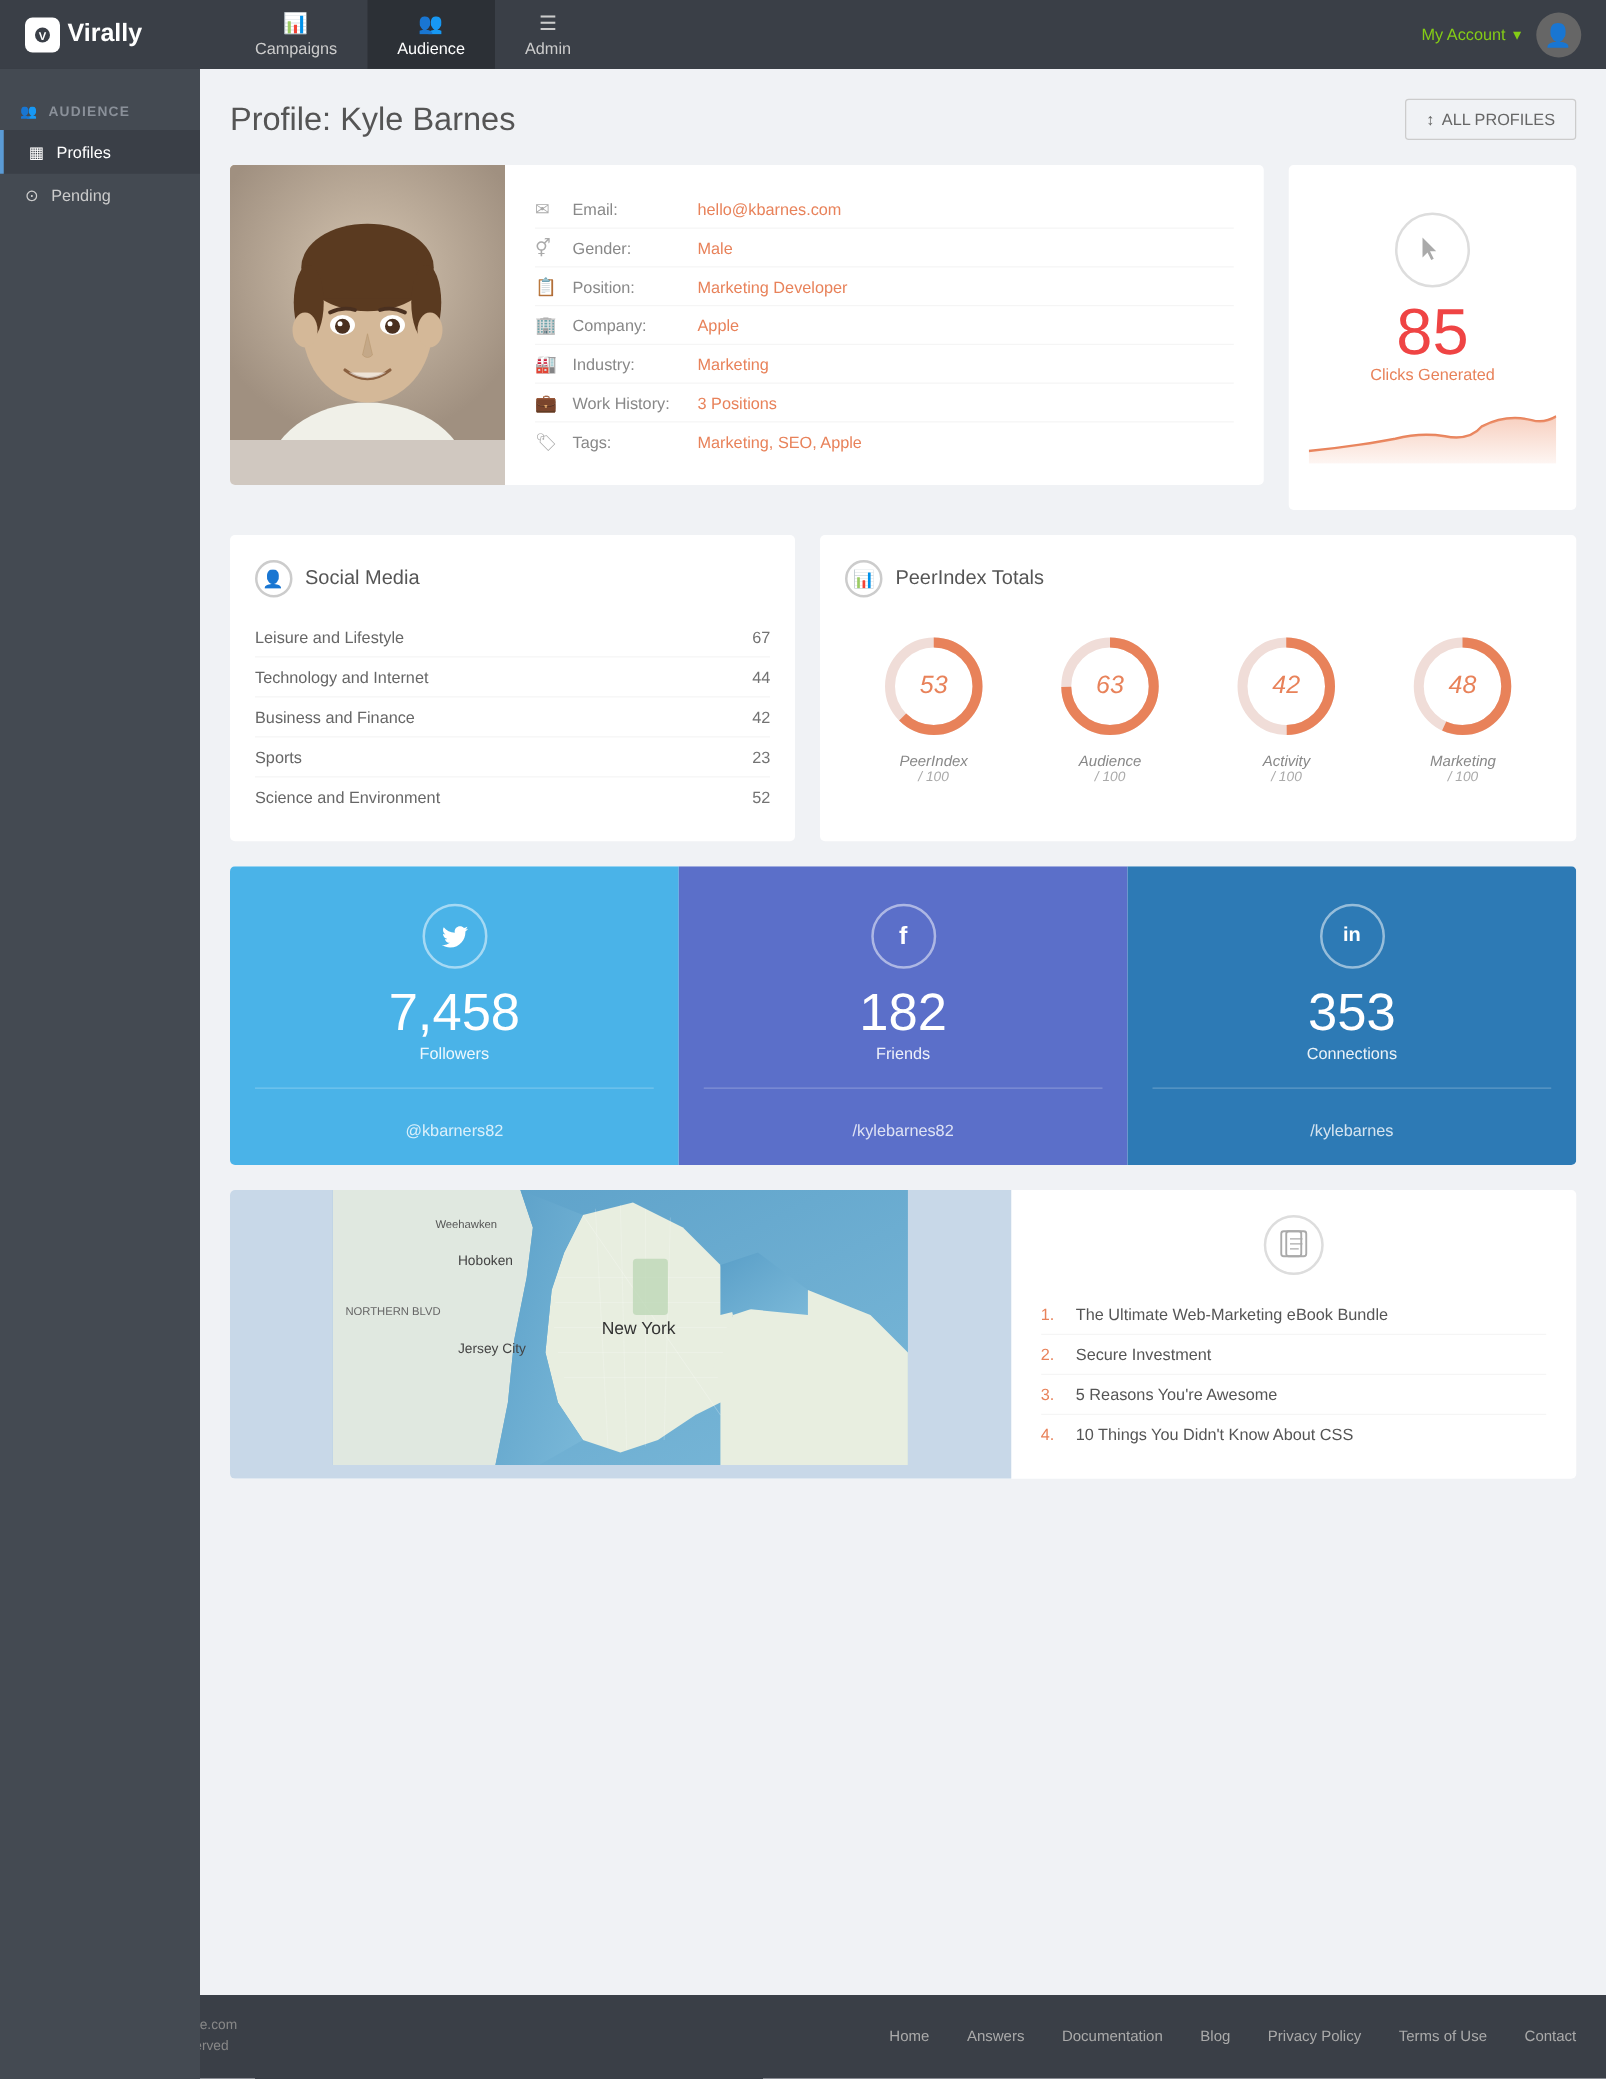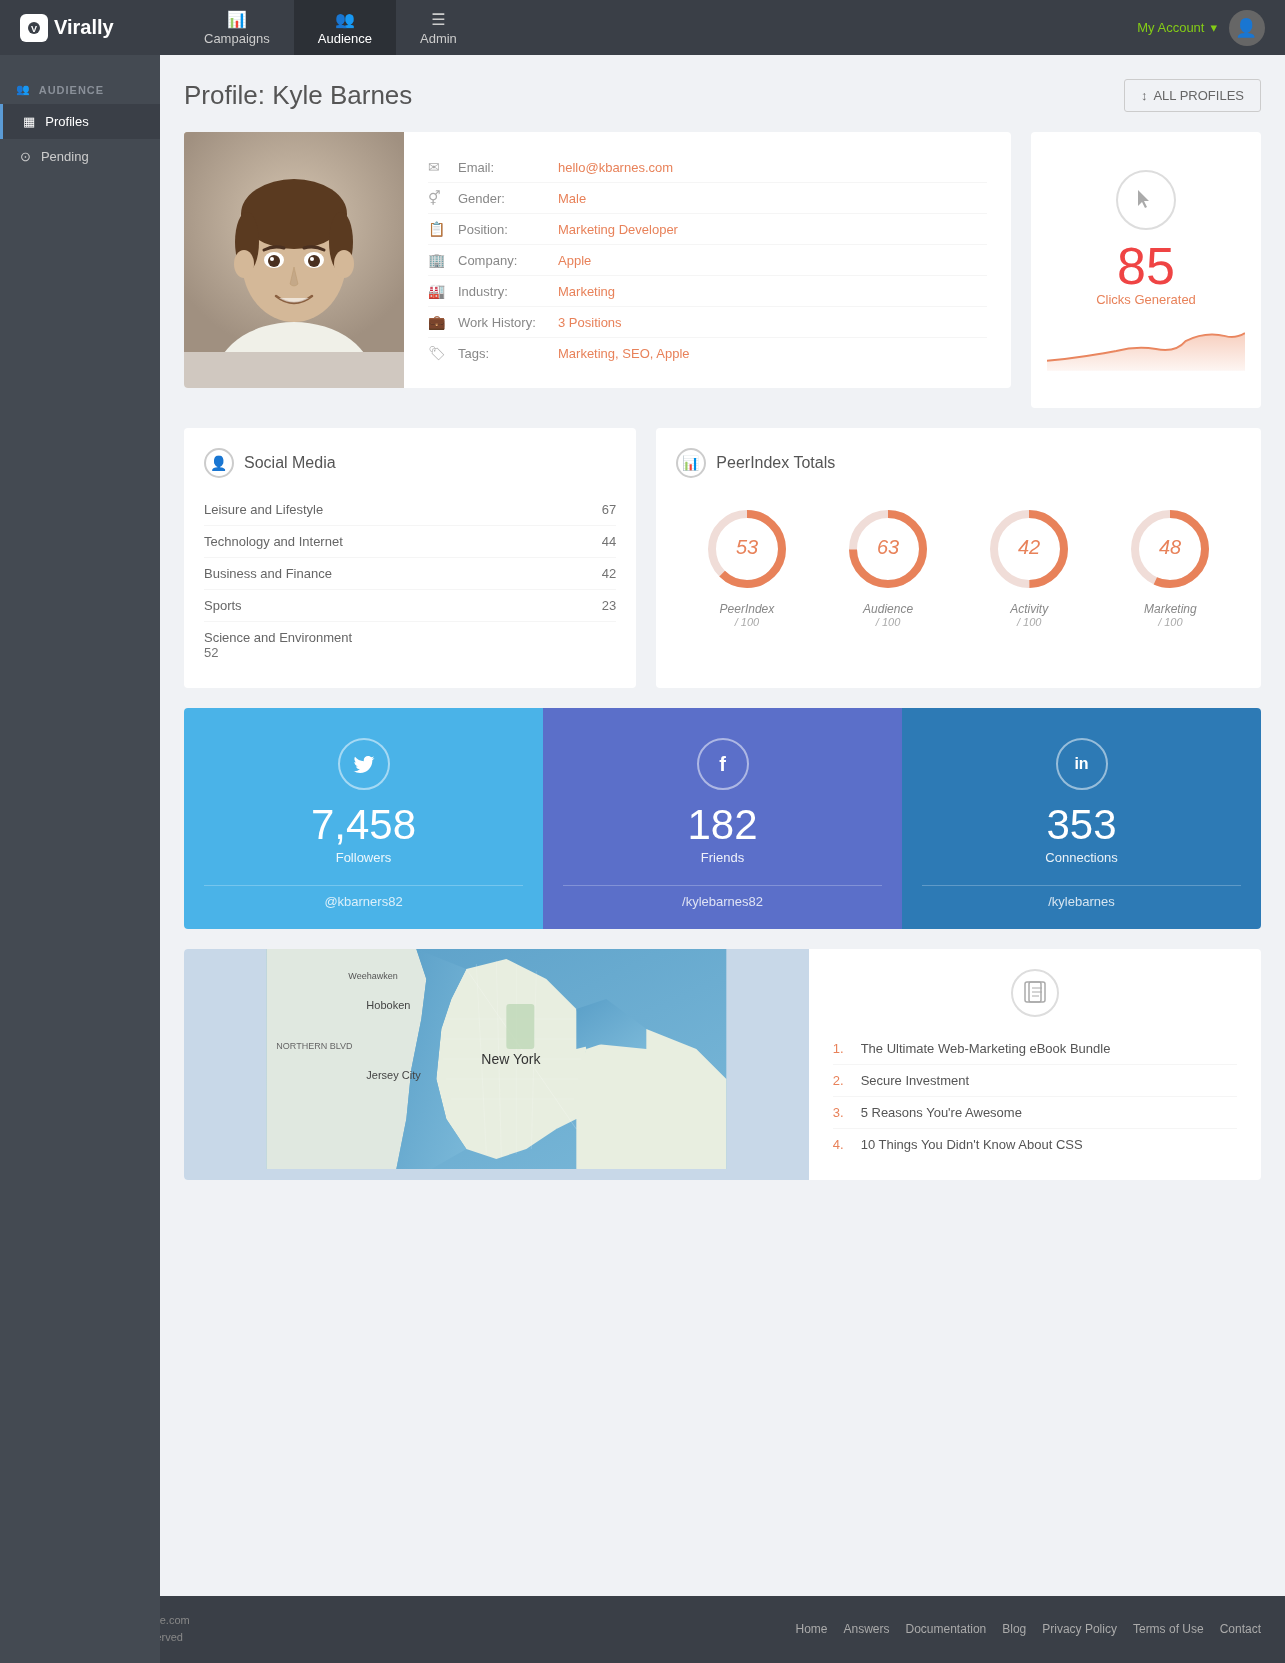--- a/index.html
+++ b/index.html
@@ -251,21 +251,21 @@
     .peerindex-card { flex: 1; }
 
     .sm-row {
       display: flex;
       justify-content: space-between;
       padding: 8px 0;
       border-bottom: 1px solid #f5f5f5;
       font-size: 13px;
       color: #666;
     }
-    .sm-row:last-child { border-bottom: none; flex-direction: column; }
+    .sm-row:last-child { border-bottom: none; }
     .sm-value { color: #737373; font-weight: 500; }
 
     
     .donuts {
       display: flex;
       justify-content: space-around;
       align-items: center;
       padding-top: 10px;
       font-style: italic;
     }
@@ -309,21 +309,21 @@
     }
     .social-type {
       font-size: 13px;
       opacity: 0.9;
       margin-bottom: 20px;
     }
     .social-handle {
       font-size: 13px;
       opacity: 0.8;
       margin-top: auto;
-      padding-top: 8px;
+      padding-top: 26px;
       border-top: 1px solid rgba(255,255,255,0.3);
       width: 100%;
       text-align: center;
     }
 
     
     .bottom-section {
       display: flex;
       gap: 0;
       background: white;
@@ -376,21 +376,21 @@
       align-items: center;
       margin-top: auto;
     }
     .footer-copy {
       font-size: 11px;
       color: #888;
       line-height: 1.6;
     }
     .footer-links {
       display: flex;
-      gap: 16px;
+      gap: 30px;
       font-size: 12px;
     }
     .footer-link {
       color: #aaa;
       cursor: pointer;
     }
 
     .social-blocks-container {
       background: white;
       border-radius: 4px;

